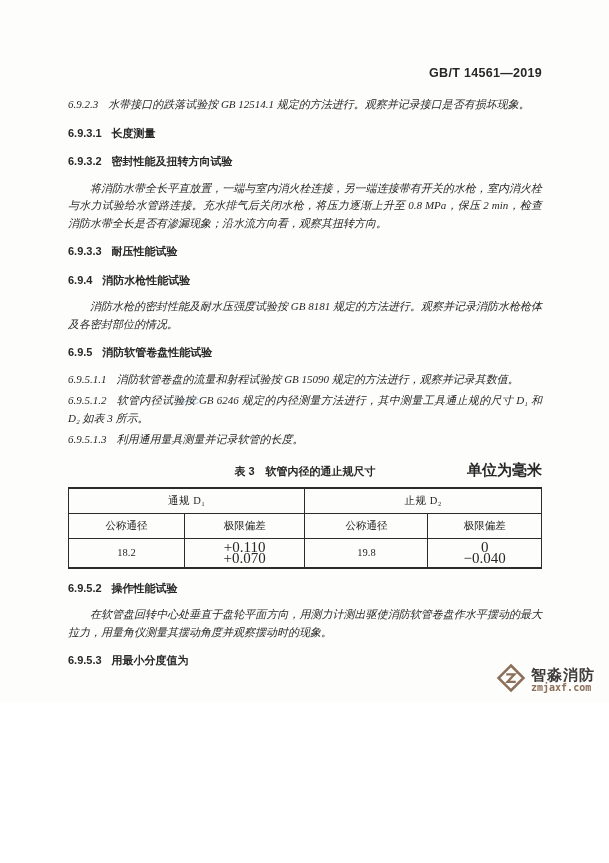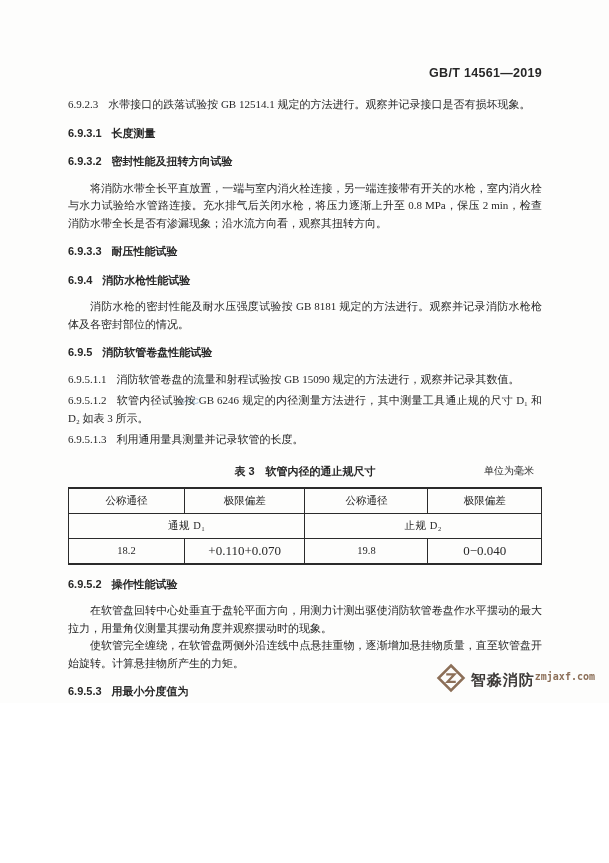--- a/index.html
+++ b/index.html
@@ -11,63 +11,63 @@
   }
   .header-code{
     position:absolute; top:66px; right:67px;
     font-family:"Liberation Sans","DejaVu Sans",sans-serif;
     font-weight:bold; font-size:12.5px; letter-spacing:.3px;
   }
   .content{
     position:absolute; top:92px; left:68px; width:474px;
     font-size:11px; line-height:17.5px; text-align:justify;
   }
-  .para{margin:4px 0;}
+  .para{margin:4px 0;font-style:italic;}
   .para.indent{text-indent:2em;}
   .num{margin-right:.9em; white-space:nowrap;}
   .heading{
     font-family:"Liberation Sans","DejaVu Sans",sans-serif;
     font-weight:bold; font-size:11px; margin:11px 0 9px; text-align:left;
   }
-  .caption-row{position:relative; margin:14px 8px 6px; height:18px;}
+  .caption-row{position:relative; margin:14px 0 6px; height:18px;}
   .caption{
     text-align:center; font-family:"Liberation Sans","DejaVu Sans",sans-serif;
     font-weight:bold; font-size:11px;
   }
   .unit-note{
-    position:absolute; right:0; bottom:1px; font-size:10px; font-weight:normal;
+    position:absolute; right:0; bottom:1px; font-size:15px; font-weight:bold;
     font-family:"Liberation Serif","DejaVu Serif",serif;
   }
   table.t3{
     width:100%; border-collapse:collapse; table-layout:fixed;
     border-top:2.5px solid #2b2b2b; border-bottom:2.5px solid #2b2b2b;
     border-left:1.5px solid #2b2b2b; border-right:1.5px solid #2b2b2b;
     margin-bottom:10px;
   }
   table.t3 td{
     border:1px solid #2b2b2b; text-align:center; vertical-align:middle;
     font-size:10.5px; padding:3px 2px; height:18px;
   }
   table.t3 .group-cell{letter-spacing:.5px;}
-  .dev{display:flex; flex-direction:row; line-height:11px; font-size:13px;justify-content:center;}
+  .dev{display:flex; flex-direction:column; line-height:11px; font-size:15px;}
   .footer-pagenum{
     position:absolute; top:752px; right:82px; font-size:10px;
     font-family:"Liberation Sans","DejaVu Sans",sans-serif; color:#333;
   }
   .sac-watermark{
     position:absolute; left:179px; top:396px;
     font-family:"Liberation Sans","DejaVu Sans",sans-serif;
     font-size:9px; font-weight:bold; color:#a9c4da; opacity:.85;
     letter-spacing:.5px;
   }
   .logo{
     position:absolute; right:14px; bottom:6px;
     display:flex; align-items:center; gap:5px;
   }
-  .logo-text{display:flex; flex-direction:row; line-height:1.05;}
+  .logo-text{display:flex; flex-direction:column; line-height:1.05;}
   .logo-name{
     font-size:15px; font-weight:bold; color:#3d3a38; letter-spacing:1px;
     font-family:"Liberation Sans","DejaVu Sans",sans-serif;
   }
   .logo-url{
     font-size:10px; font-weight:bold; color:#8c6f58;
     font-family:"DejaVu Sans Mono","Liberation Mono",monospace;
   }
 </style>
 </head>
@@ -114,28 +114,28 @@
 
     <table class="t3">
       <colgroup>
           <col style="width:24.5%">
           <col style="width:25.5%">
           <col style="width:26%">
           <col style="width:24%">
         </colgroup>
       <tbody>
         <tr>
+          <td colspan="2" class="group-cell">通规 D₁</td>
+          <td colspan="2" class="group-cell">止规 D₂</td>
+        </tr>
+        <tr>
           <td>公称通径</td>
           <td>极限偏差</td>
           <td>公称通径</td>
           <td>极限偏差</td>
-        </tr>
-        <tr>
-          <td colspan="2" class="group-cell">通规 D₁</td>
-          <td colspan="2" class="group-cell">止规 D₂</td>
         </tr>
         <tr>
           <td>18.2</td>
           <td>
             <div class="dev">
               <span>+0.110</span>
               <span>+0.070</span>
             </div>
           </td>
           <td>19.8</td>
@@ -145,21 +145,20 @@
               <span>−0.040</span>
             </div>
           </td>
         </tr>
       </tbody>
     </table>
 
     <p class="heading"><span class="num">6.9.5.2</span><span>操作性能试验</span></p>
 
     <p class="para indent" style="margin-bottom:0">在软管盘回转中心处垂直于盘轮平面方向，用测力计测出驱使消防软管卷盘作水平摆动的最大拉力，用量角仪测量其摆动角度并观察摆动时的现象。</p>
-    <p class="para indent" style="margin-top:0">使软管完全缠绕，在软管盘两侧外沿连线中点悬挂重物，逐渐增加悬挂物质量，直至软管盘开始旋转。计算悬挂物所产生的力矩。</p>
 
     <p class="heading"><span class="num">6.9.5.3</span><span>用最小分度值为</span></p>
 
   </div>
 
   <div class="footer-pagenum">15</div>
 
   <div class="logo">
     <span>
       <svg width="30" height="30" viewBox="0 0 24 24">

